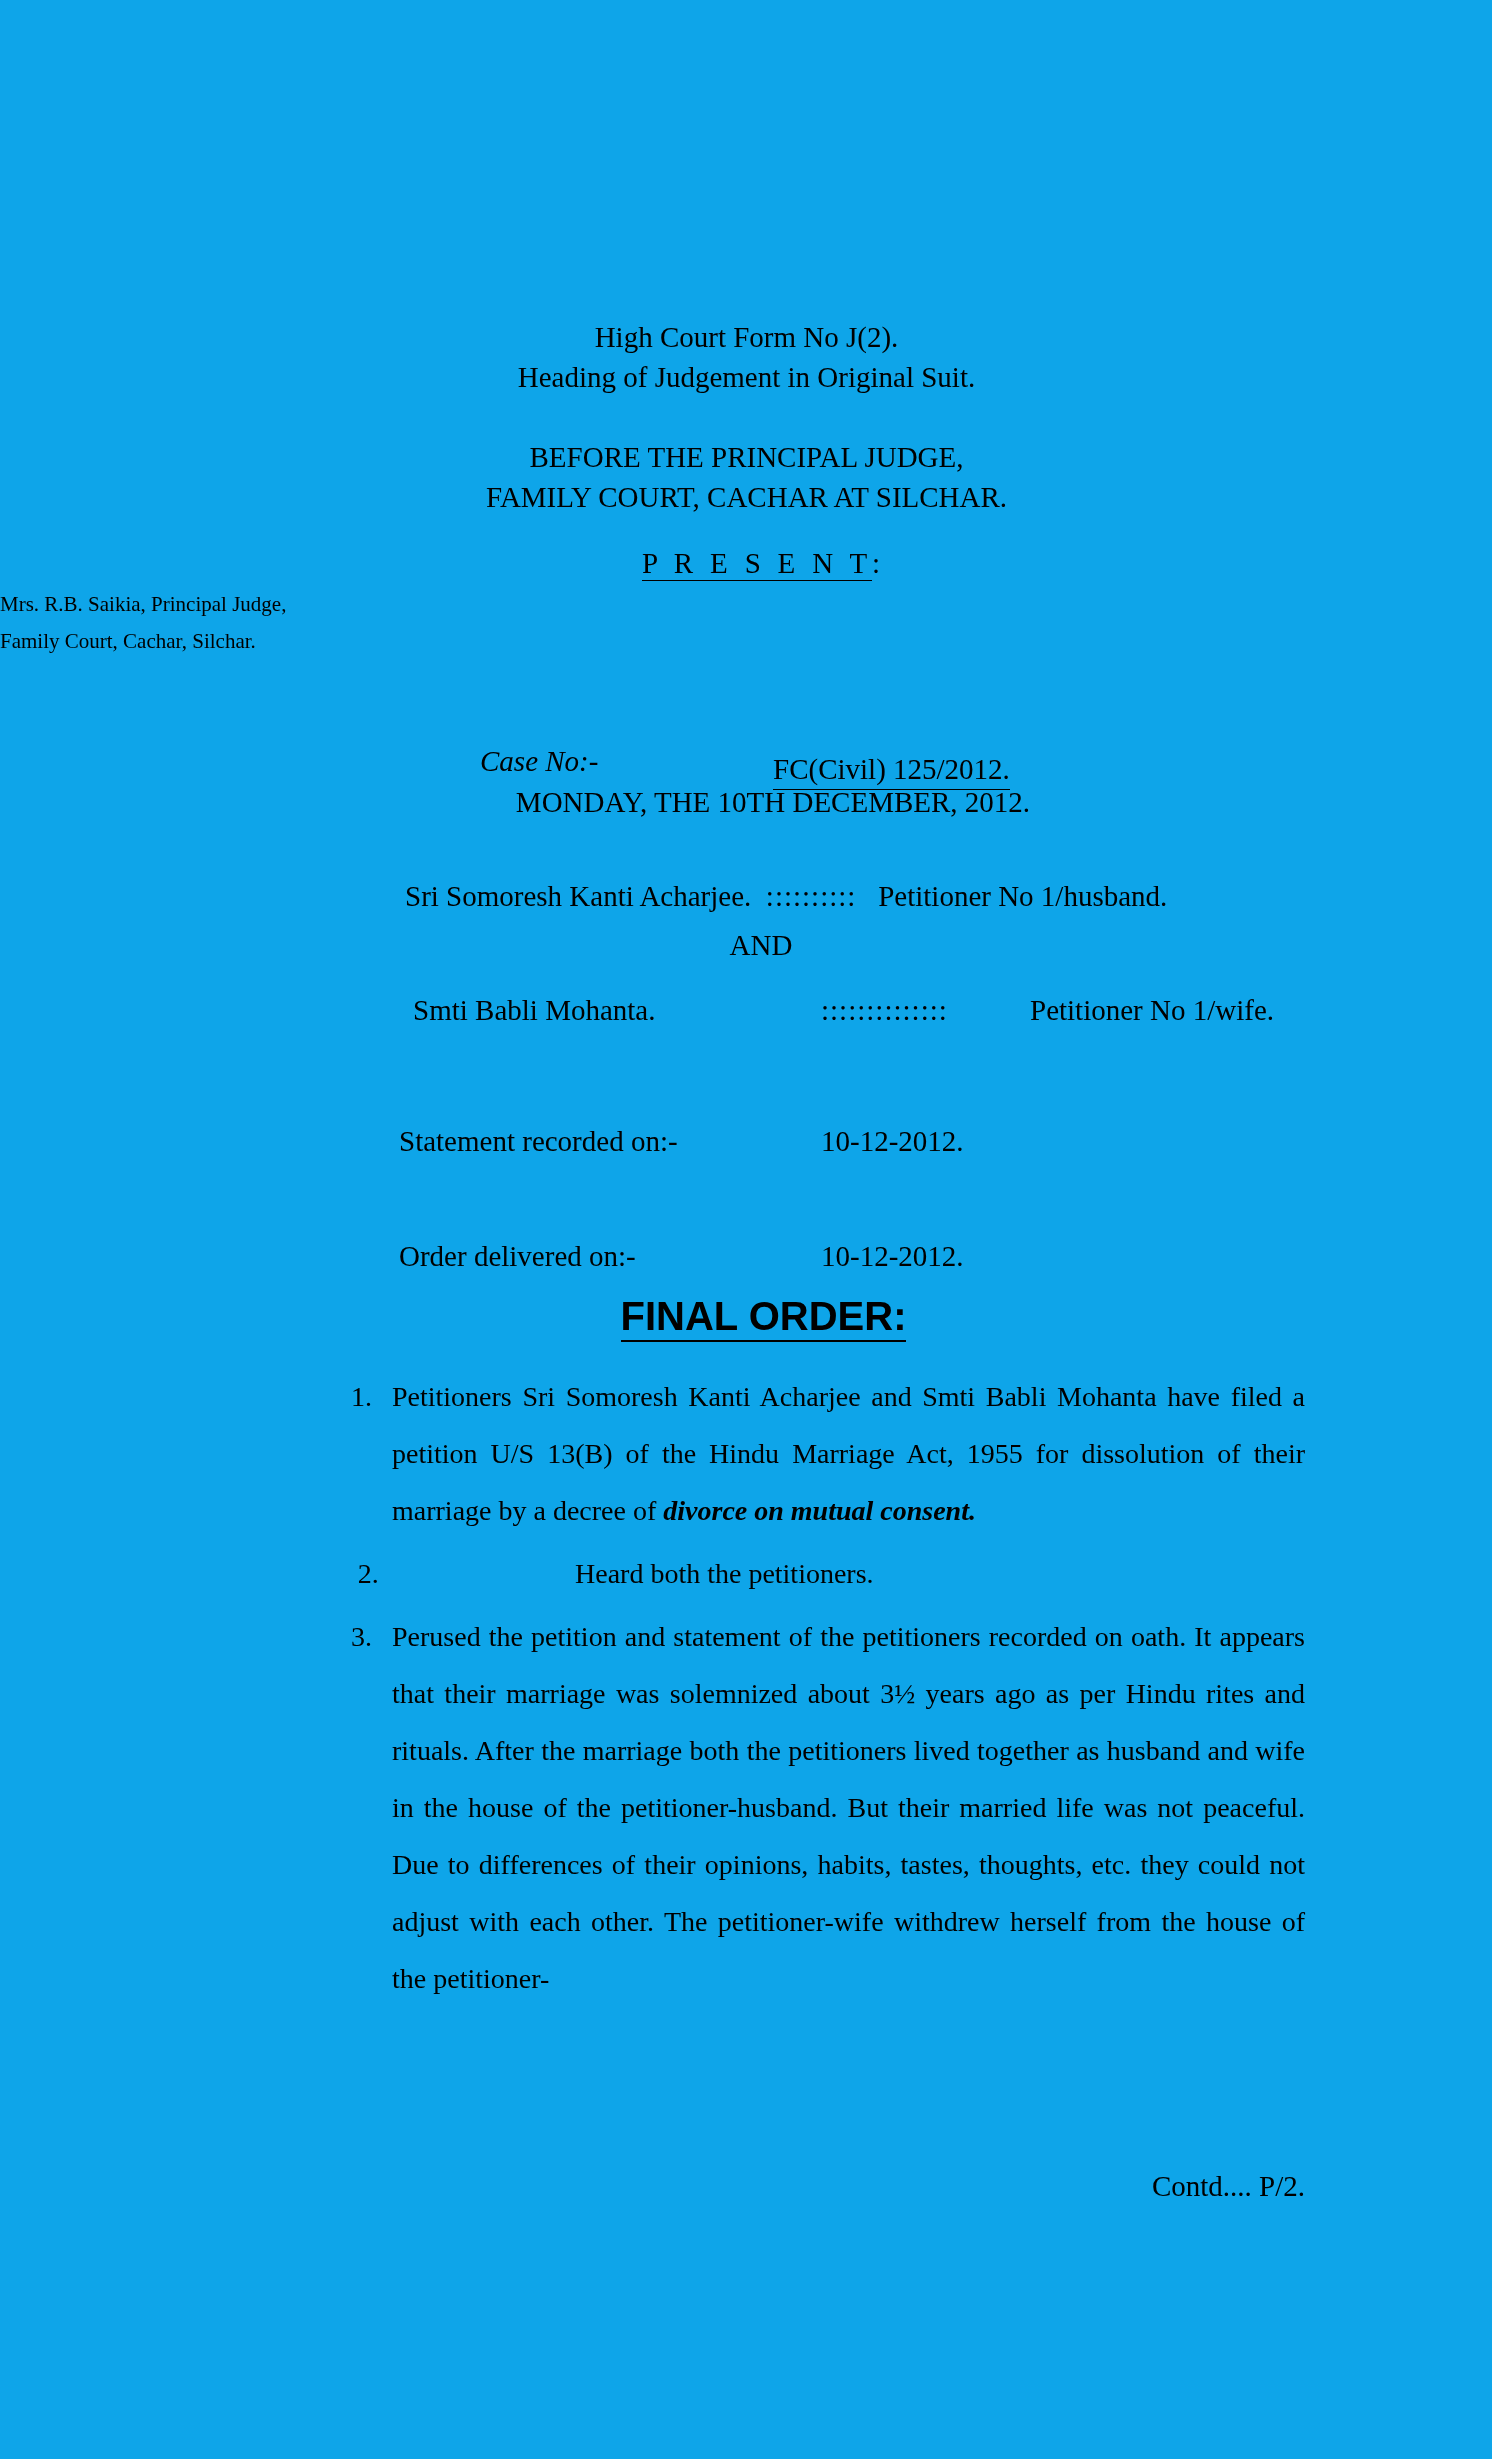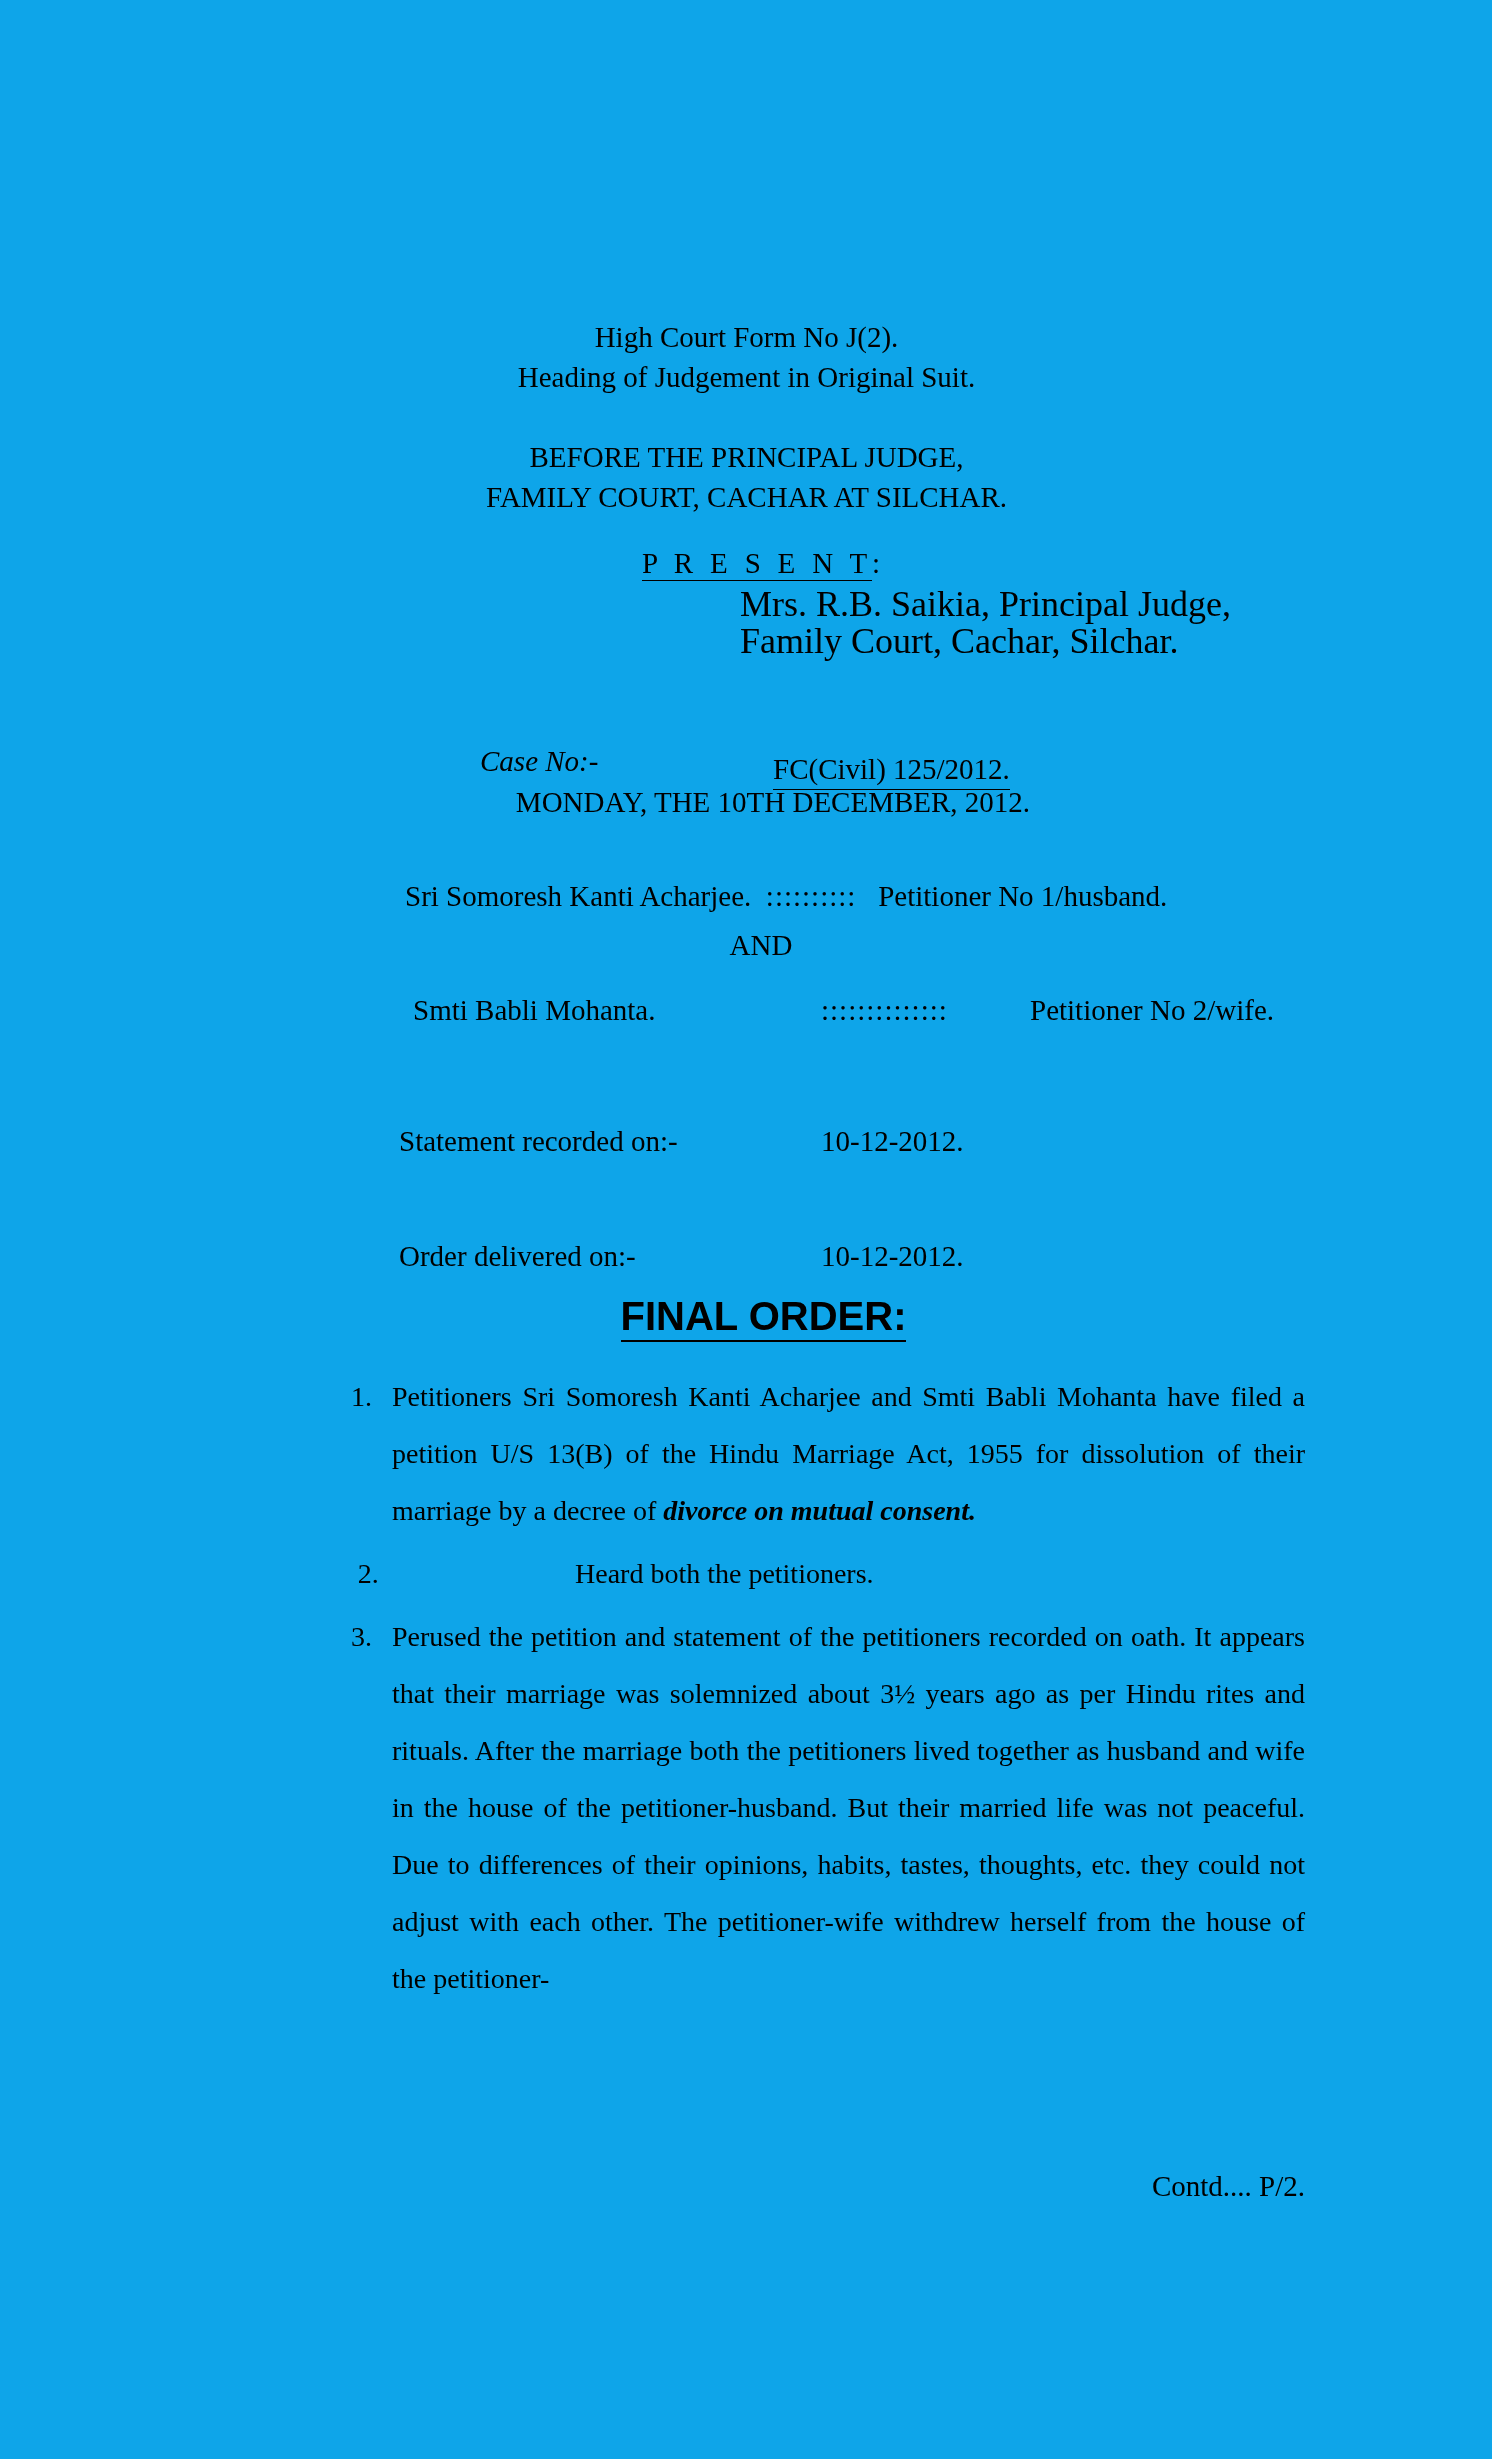--- a/index.html
+++ b/index.html
@@ -64,24 +64,23 @@
     padding-left: 29px;
     box-sizing: border-box;
   }
   .present-label .spaced {
     letter-spacing: 4.8px;
     border-bottom: 1.9px solid #000;
     padding-bottom: 1px;
   }
   .judge-lines {
     margin-top: 3.8px;
-    font-size: 36px;
+    font-size: 21px;
     line-height: 37px;
     text-align: left;
-    padding-left: 740px;
   }
 
   
   .case-row {
     position: absolute;
     left: 0;
     top: 742px;
     width: 1493px;
     font-size: 29px;
     line-height: 38px;
@@ -242,21 +241,21 @@
     <span class="case-value">FC(Civil) 125/2012.</span>
   </div>
   <div class="case-date">MONDAY, THE 10TH DECEMBER, 2012.</div>
 
   <div class="party-row party-1"><span>Sri Somoresh Kanti Acharjee.</span><span>  </span><span class="party-1-dots">::::::::::</span><span>   </span><span>Petitioner No 1/husband.</span></div>
 
   <div class="and-row">AND</div>
 
   <div class="party-2-name">Smti Babli Mohanta.</div>
   <div class="party-2-dots">::::::::::::::</div>
-  <div class="party-2-role">Petitioner No 2/wife.</div>
+  <div class="party-2-role">Petitioner No 1/wife.</div>
 
   <div class="date-row date-label-1">Statement recorded on:-</div>
   <div class="date-row date-value-1">10-12-2012.</div>
   <div class="date-row date-label-2">Order delivered on:-</div>
   <div class="date-row date-value-2">10-12-2012.</div>
 
   <div class="final-order"><span>FINAL ORDER:</span></div>
 
   <div class="items">
 

